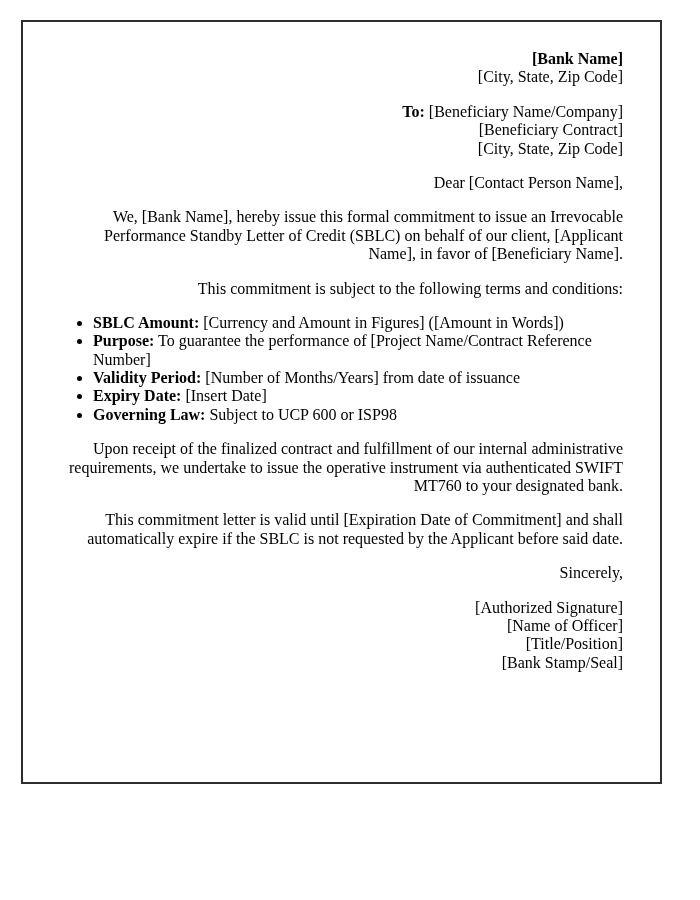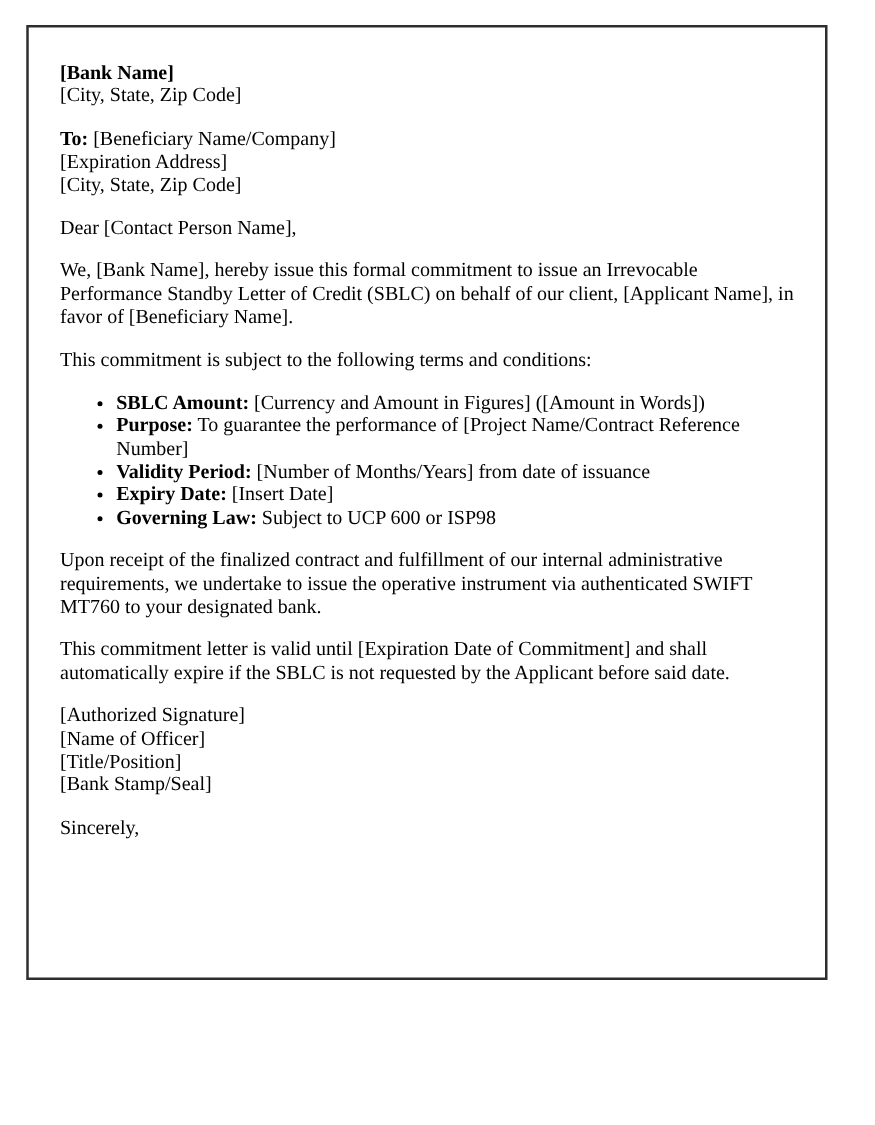--- a/index.html
+++ b/index.html
@@ -21,21 +21,22 @@
     background: #ffffff;
     padding: 28px 25px 20px 25px;
     overflow: hidden;
   }
   .letter {
     color: #000000;
     font-size: 16px;
     line-height: 1.15;
   }
   .letter p {
-    margin: 16px 0;
+    margin: 16px 12px;
+    text-align: right;
   }
   .letter p.first {
     margin-top: 0;
   }
   .line { display: block; }
   b, strong, .bold { font-weight: bold; }
   ul.terms {
     margin: 6px 0;
     padding-left: 45px;
   }
@@ -50,21 +51,21 @@
   <div class="letter">
 
     <p class="first">
       <span class="line bold">[Bank Name]</span>
       <span class="line">[City, State, Zip Code]</span>
     </p>
 
 
     <p>
       <span class="line"><strong>To:</strong><span> [Beneficiary Name/Company]</span></span>
-      <span class="line">[Expiration Address]</span>
+      <span class="line">[Beneficiary Contract]</span>
       <span class="line">[City, State, Zip Code]</span>
     </p>
 
 
     <p>Dear [Contact Person Name],</p>
 
     <p>We, [Bank Name], hereby issue this formal commitment to issue an Irrevocable Performance Standby Letter of Credit (SBLC) on behalf of our client, [Applicant Name], in favor of [Beneficiary Name].</p>
 
     <p>This commitment is subject to the following terms and conditions:</p>
 
@@ -73,23 +74,23 @@
       <li><strong>Purpose:</strong><span> To guarantee the performance of [Project Name/Contract Reference Number]</span></li>
       <li><strong>Validity Period:</strong><span> [Number of Months/Years] from date of issuance</span></li>
       <li><strong>Expiry Date:</strong><span> [Insert Date]</span></li>
       <li><strong>Governing Law:</strong><span> Subject to UCP 600 or ISP98</span></li>
     </ul>
 
     <p>Upon receipt of the finalized contract and fulfillment of our internal administrative requirements, we undertake to issue the operative instrument via authenticated SWIFT MT760 to your designated bank.</p>
 
     <p>This commitment letter is valid until [Expiration Date of Commitment] and shall automatically expire if the SBLC is not requested by the Applicant before said date.</p>
 
+    <p>Sincerely,</p>
+
     <p>
       <span class="line">[Authorized Signature]</span>
       <span class="line">[Name of Officer]</span>
       <span class="line">[Title/Position]</span>
       <span class="line">[Bank Stamp/Seal]</span>
     </p>
 
-    <p>Sincerely,</p>
-
   </div>
 </div>
 
 </body></html>

